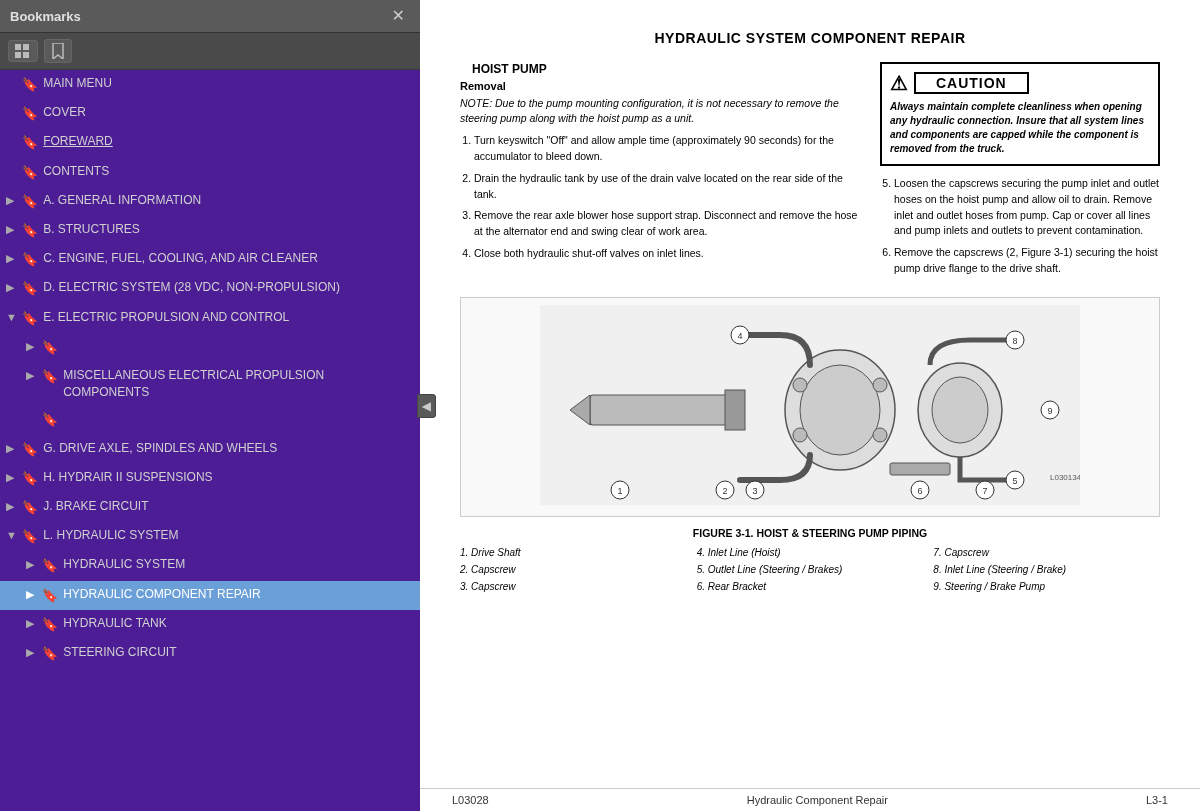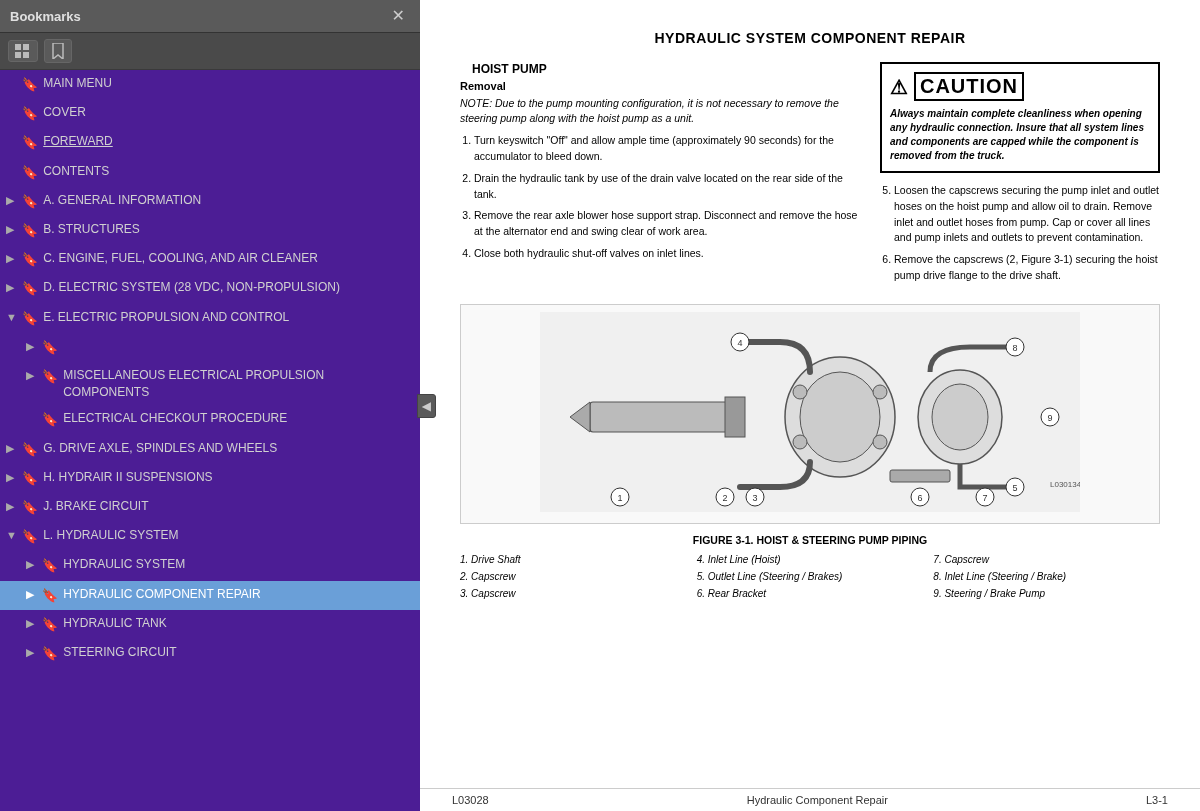--- a/index.html
+++ b/index.html
@@ -218,25 +218,25 @@
       margin-bottom: 6px;
     }
 
     .caution-triangle {
       font-size: 20px;
       font-weight: bold;
       line-height: 1;
     }
 
     .caution-word {
-      font-size: 20px;
+      font-size: 14px;
       font-weight: bold;
       letter-spacing: 1px;
       border: 2px solid #000;
-      padding: 1px 4px;
+      padding: 1px 20px;
     }
 
     .caution-text {
       font-style: italic;
       font-size: 10px;
       font-weight: bold;
       line-height: 1.4;
     }
 
     
@@ -376,21 +376,20 @@
 
       <div class="bm-item indented-1">
         <span class="bm-expand" style="color:#aaa;">▶</span>
         <span class="bm-icon">🔖</span>
         <span class="bm-label">MISCELLANEOUS ELECTRICAL PROPULSION COMPONENTS</span>
       </div>
 
       <div class="bm-item indented-1">
         <span class="bm-expand"></span>
         <span class="bm-icon">🔖</span>
-        <span class="bm-label">ELECTRICAL CHECKOUT PROCEDURE</span>
       </div>
 
       <div class="bm-item">
         <span class="bm-expand" style="color:#aaa;">▶</span>
         <span class="bm-icon">🔖</span>
         <span class="bm-label">G. DRIVE AXLE, SPINDLES AND WHEELS</span>
       </div>
 
       <div class="bm-item">
         <span class="bm-expand" style="color:#aaa;">▶</span>

